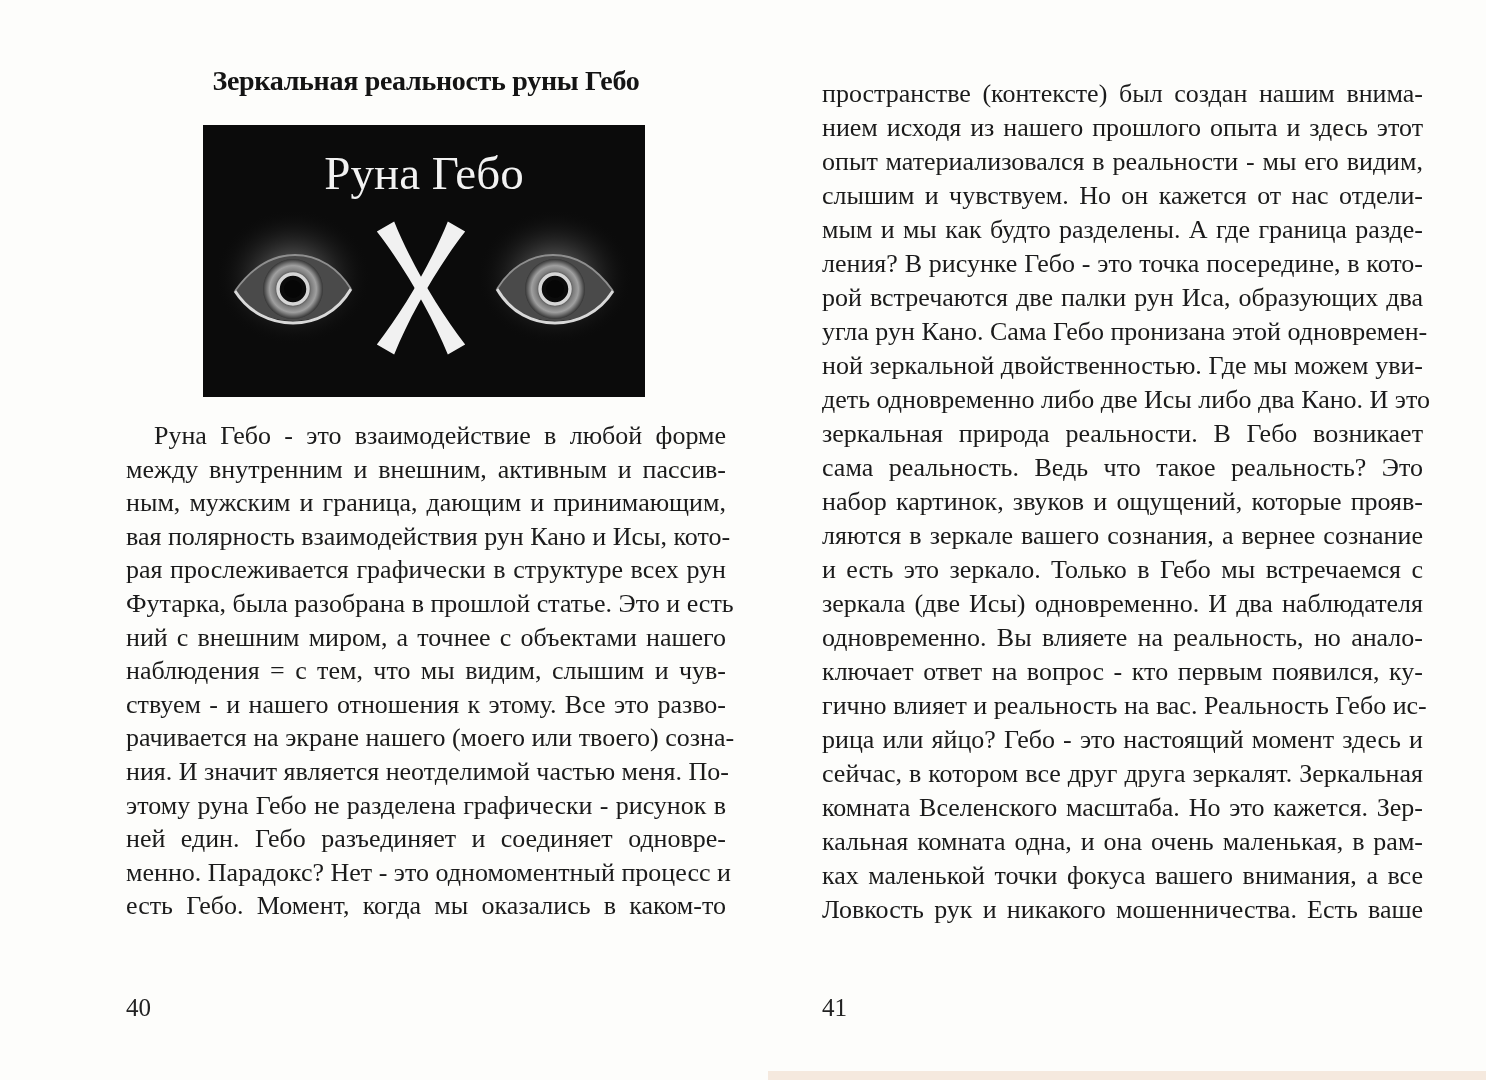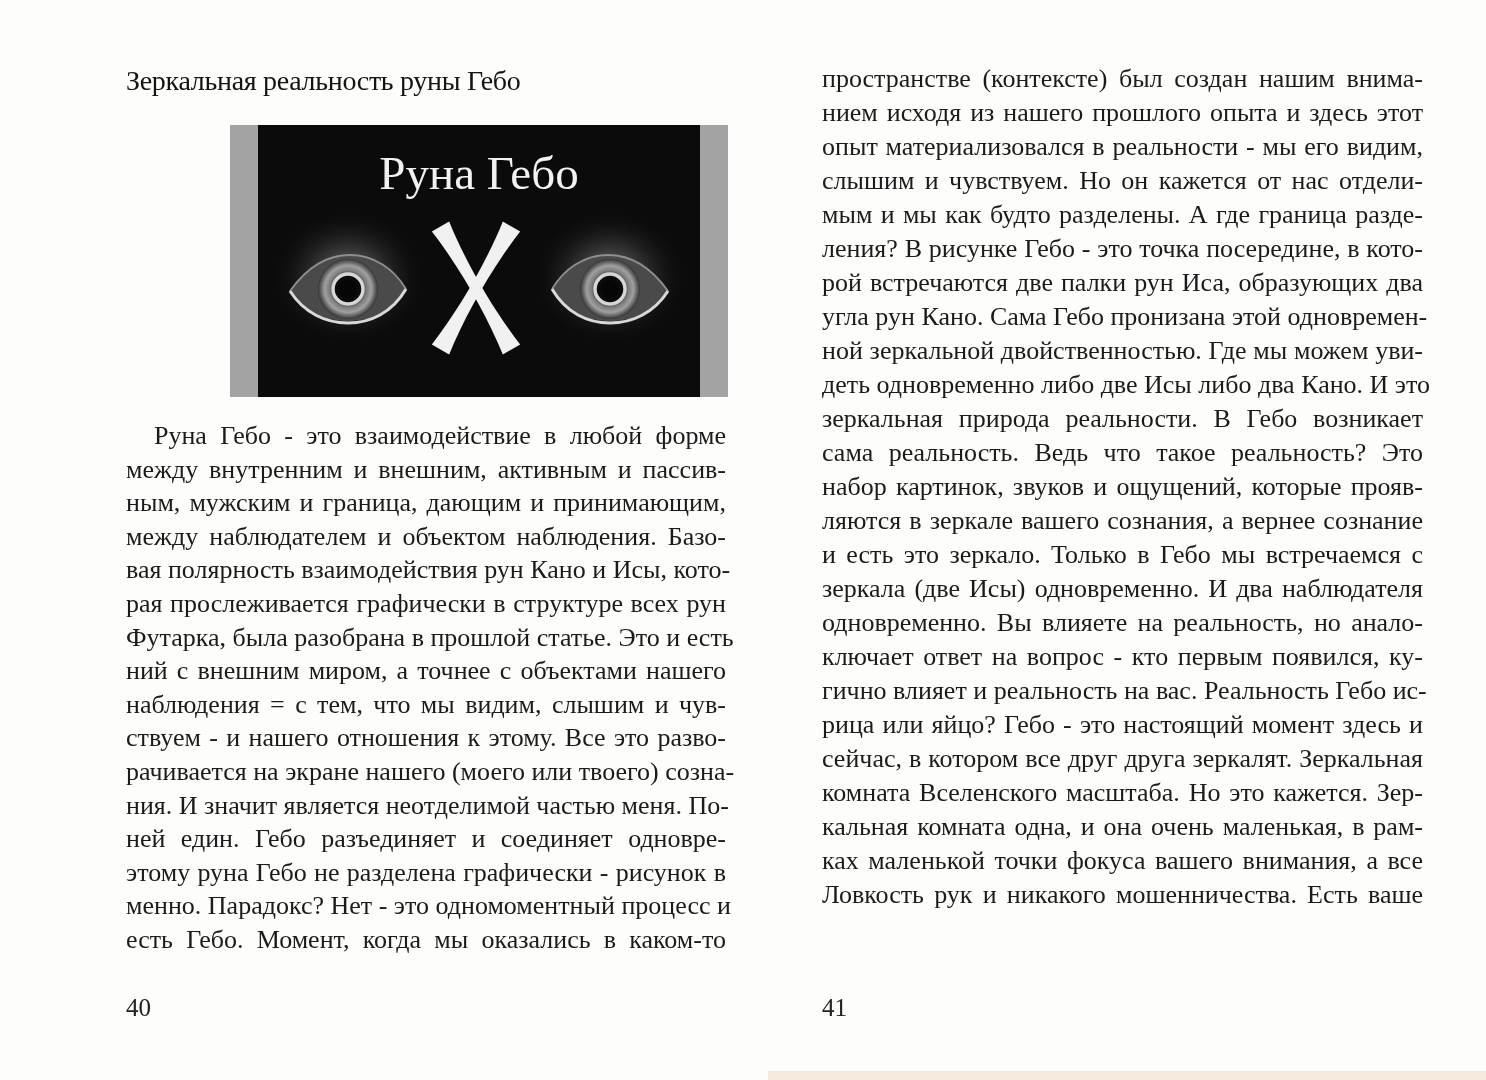--- a/index.html
+++ b/index.html
@@ -10,33 +10,34 @@
     overflow:hidden;
     font-family:"Liberation Serif","DejaVu Serif",serif;
     color:#1b1b1b;
   }
   .page-col{position:absolute;top:0;height:1080px;}
   .col-left{left:126px;width:600px;}
   .col-right{left:822px;width:601px;}
 
   .title{
     position:absolute;top:64px;left:0;width:100%;
-    font-weight:normal;font-size:28px;line-height:34px;
+    text-align:center;
+    font-weight:bold;font-size:28px;line-height:34px;
     letter-spacing:-0.3px;color:#141414;
   }
 
   .figure{
     position:absolute;top:125px;left:77px;
-    width:498px;height:272px;background:#a3a3a3;margin-left:27px;
+    width:442px;height:272px;background:#a3a3a3;
   }
   .figure svg{display:block;width:100%;height:100%;}
 
   .page-body{position:absolute;left:0;width:100%;}
   .body-left{top:419px;}
-  .body-right{top:62px;}
+  .body-right{top:77px;}
   .line{
     width:100%;
     font-size:26px;
     text-align:justify;
     text-align-last:justify;
     white-space:nowrap;
     color:#1b1b1b;
   }
   .body-left .line{line-height:33.6px;}
   .body-right .line{line-height:34px;}
@@ -104,31 +105,30 @@
           <path transform="rotate(30)" d="M -10,-71 C -4,-28 -4,28 -10,71 L 10,71 C 4,28 4,-28 10,-71 Z"></path>
           <path transform="rotate(-30)" d="M -10,-71 C -4,-28 -4,28 -10,71 L 10,71 C 4,28 4,-28 10,-71 Z"></path>
         </g>
       </svg>
     </div>
 
     <div class="page-body body-left" data-indent-first="">
         <div class="line">Руна Гебо - это взаимодействие в любой форме</div>
         <div class="line">между внутренним и внешним, активным и пассив-</div>
         <div class="line">ным, мужским и граница, дающим и принимающим,</div>
-        <div class="line">между наблюдателем и объектом наблюдения. Базо-</div>
         <div class="line">вая полярность взаимодействия рун Кано и Исы, кото-</div>
         <div class="line">рая прослеживается графически в структуре всех рун</div>
         <div class="line">Футарка, была разобрана в прошлой статье. Это и есть</div>
         <div class="line">ний с внешним миром, а точнее с объектами нашего</div>
         <div class="line">наблюдения = с тем, что мы видим, слышим и чув-</div>
         <div class="line">ствуем - и нашего отношения к этому. Все это разво-</div>
         <div class="line">рачивается на экране нашего (моего или твоего) созна-</div>
         <div class="line">ния. И значит является неотделимой частью меня. По-</div>
+        <div class="line">этому руна Гебо не разделена графически - рисунок в</div>
         <div class="line">ней един. Гебо разъединяет и соединяет одновре-</div>
-        <div class="line">этому руна Гебо не разделена графически - рисунок в</div>
         <div class="line">менно. Парадокс? Нет - это одномоментный процесс и</div>
         <div class="line">есть Гебо. Момент, когда мы оказались в каком-то</div>
       </div>
 
     <div class="page-number">40</div>
   </div>
 
   <div class="page-col col-right">
 
     <div class="page-body body-right">

